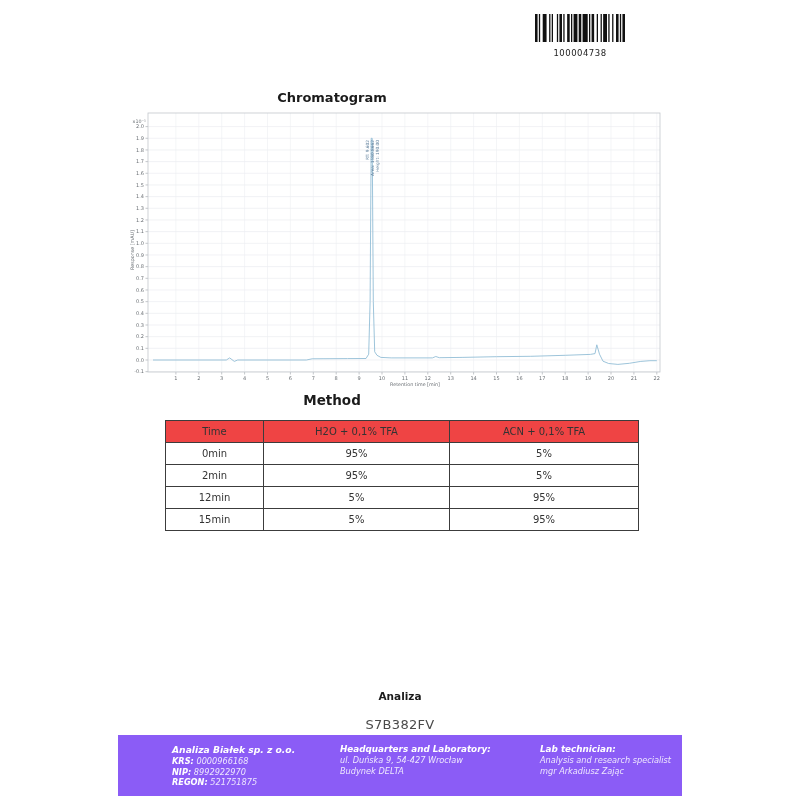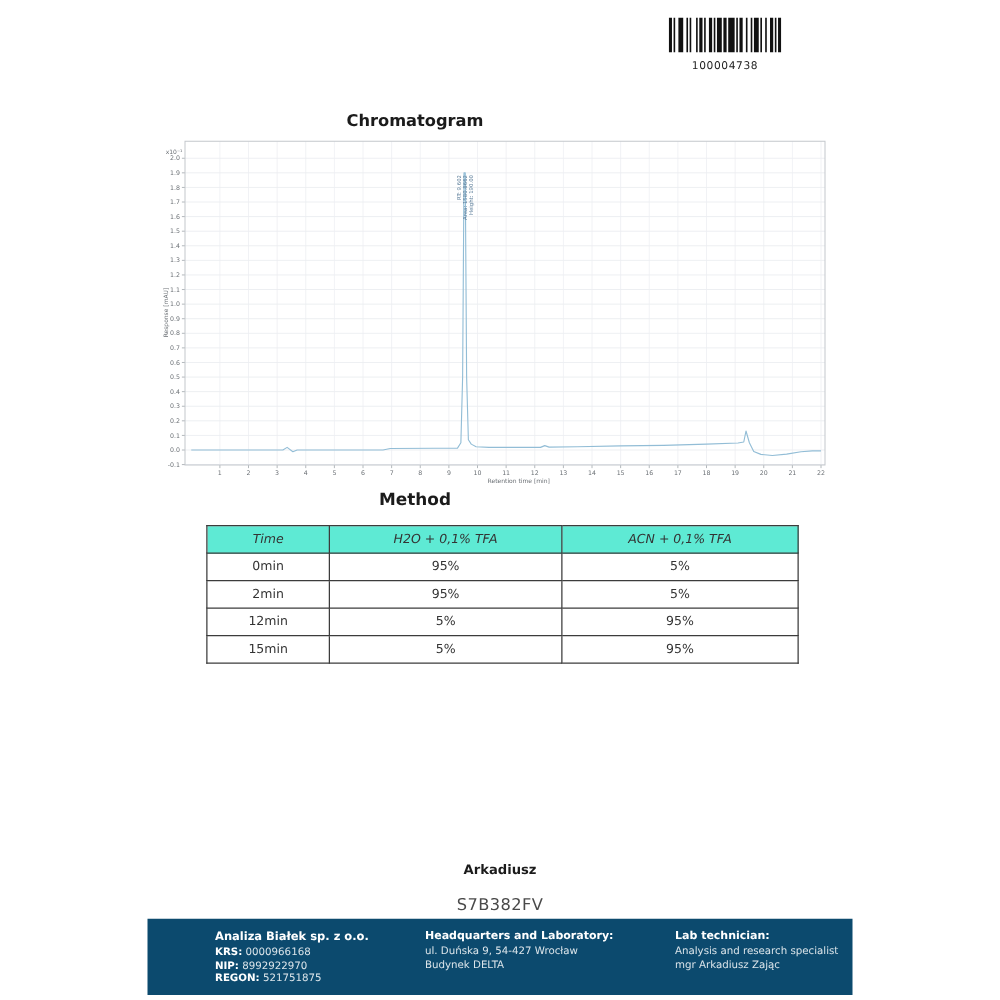--- a/index.html
+++ b/index.html
@@ -15,21 +15,21 @@
   .sec-title{position:absolute;left:0;width:664px;text-align:center;font-weight:bold;color:#1b1b1b;}
   #chrom-title{top:90px;font-size:13px;}
   #method-title{top:392px;font-size:13.5px;}
   
   #chart-box{position:absolute;left:130px;top:110px;width:545px;height:278px;}
   
   .method-table{position:absolute;left:165px;top:420px;width:470px;border-collapse:collapse;
                 font-size:10px;color:#333;table-layout:fixed;}
   .method-table th,.method-table td{border:1px solid #3c3c3c;text-align:center;
                 height:21px;padding:0;font-weight:normal;}
-  .method-table th{background:#5eead4;font-style:italic;}
+  .method-table th{background:#ef4444;}
   .col-time{width:97px;}.col-a{width:185px;}.col-b{width:188px;}
   
   .pw-wrap{position:absolute;left:0;top:690px;width:800px;text-align:center;}
   .pw-label{font-size:10.5px;font-weight:bold;color:#1b1b1b;}
   .pw-value{font-size:13px;color:#4a4a4a;margin-top:15px;letter-spacing:.3px;}
   
   .footer{position:absolute;left:118px;top:735px;width:564px;height:61px;}
   .f-col{position:absolute;top:9px;line-height:1.3;}
   .f-col.c1{left:54px;}.f-col.c2{left:222px;}.f-col.c3{left:422px;}
   .f-title{font-size:8.8px;font-weight:bold;color:#ffffff;}
@@ -245,25 +245,25 @@
       </tr>
       <tr>
         <td>15min</td>
         <td>5%</td>
         <td>95%</td>
       </tr>
     </tbody>
   </table>
 
   <div class="pw-wrap">
-    <div class="pw-label">Arkadiusz</div>
+    <div class="pw-label">Analiza</div>
     <div class="pw-value">S7B382FV</div>
   </div>
 
-  <div class="footer" id="footer-band" style="background: #0c4a6e;">
+  <div class="footer" id="footer-band" style="background: #8b5cf6; font-style: italic;">
     <div class="f-col c1">
       <div class="f-name">Analiza Białek sp. z o.o.</div>
       <div class="f-line"><span class="f-lbl">KRS:</span> <span>0000966168</span></div>
       <div class="f-line"><span class="f-lbl">NIP:</span> <span>8992922970</span></div>
       <div class="f-line"><span class="f-lbl">REGON:</span> <span>521751875</span></div>
     </div>
     <div class="f-col c2">
       <div class="f-title">Headquarters and Laboratory:</div>
       <div class="f-line">ul. Duńska 9, 54-427 Wrocław</div>
       <div class="f-line">Budynek DELTA</div>

